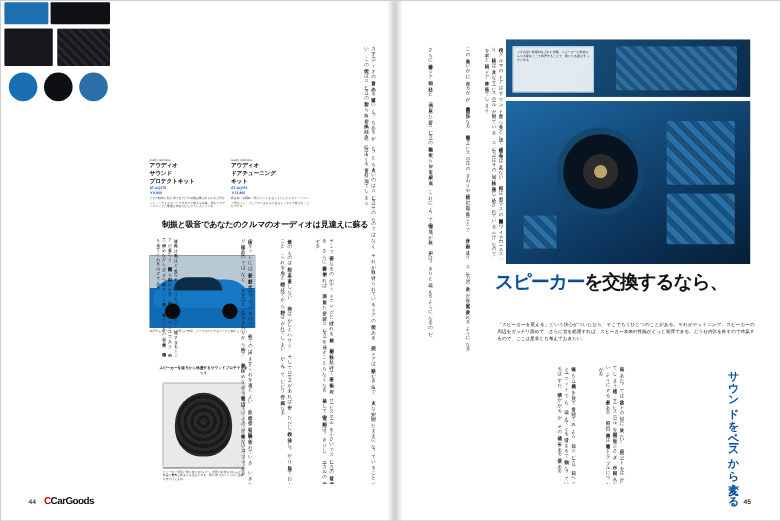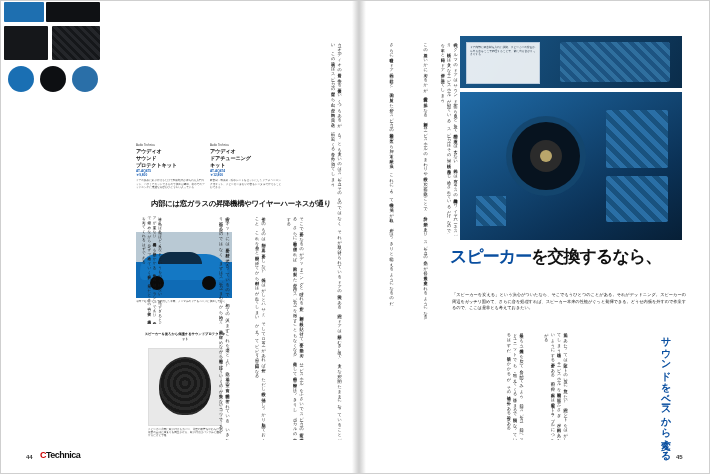--- a/index.html
+++ b/index.html
@@ -224,21 +224,21 @@
   <div class="prod" style="left:210px;top:144px;width:72px;">
     <div class="brand">Audio Technica</div>
     <div class="name">アウディオ</div>
     <div class="name">ドアチューニング</div>
     <div class="name">キット</div>
     <div class="code">AT-AQ474</div>
     <div class="code">￥12,800</div>
     <div class="desc">吸音材・制振材・防水シートをセットにしたドアチューニング用キット。スピーカーまわりの音をトータルで整えることができる</div>
   </div>
 
-  <div class="lead-box">内部には窓ガラスの昇降機構やワイヤーハーネスが通り</div>
+  <div class="lead-box">制振と吸音であなたのクルマのオーディオは見違えに蘇る</div>
 
   <div class="photo car-photo">
     <div style="position:absolute;inset:0;background:linear-gradient(180deg,#b9c9d4 0 45%,#0f6bb5 45% 100%);"></div>
     <div style="position:absolute;left:4px;top:22px;width:88px;height:26px;background:#1478c4;border-radius:20px 26px 5px 5px;"></div>
     <div style="position:absolute;left:22px;top:20px;width:44px;height:12px;background:#0d2c46;border-radius:12px 12px 0 0;"></div>
     <div style="position:absolute;left:14px;top:44px;width:14px;height:14px;background:#0a0a0a;border-radius:50%;"></div>
     <div style="position:absolute;left:66px;top:44px;width:14px;height:14px;background:#0a0a0a;border-radius:50%;"></div>
   </div>
   <div class="cap" style="left:136px;top:300px;width:96px;">今回デモカーとして使用した車両。ノーマルのドアをベースに施工していく</div>
 
@@ -289,19 +289,19 @@
   <div class="vert-head">サウンドをベースから変える</div>
 
   <div class="vtext" style="left:430px;top:40px;width:28px;height:196px;">現代のクルマのドアは サウンド面から見ると決して理想的な環境とは言えない。内部には窓ガラスの昇降機構やワイヤーハーネスが通り、鉄板には大きなサービスホールが開いている。スピーカーはその薄い鉄板に直接ねじ止めされているだけなので、音を出すと同時にドア全体が共振してしまう。</div>
   <div class="vtext" style="left:396px;top:40px;width:32px;height:400px;">この共振をいかに抑えるかが、音質改善の第一歩になる。制振材をサービスホールのまわりや鉄板の広い面に貼ることで、余計な振動が止まり、スピーカーの動きが音に素直に変換されるようになる。</div>
   <div class="vtext" style="left:366px;top:40px;width:28px;height:400px;">さらに吸音材をドア内部に仕込むと、内側で反射した音がスピーカーの振動板を裏から押し返す現象が減る。これによって中音域の濁りが取れ、声がはっきりと聴こえるようになるのだ。</div>
   <div class="vtext" style="left:528px;top:330px;width:40px;height:110px;">施工にあたっては防水シートの扱いに注意したい。純正のシートをはがしてしまう場合は、サービスホールを制振材で完全にふさぎ、水が内部に入らないようにする必要がある。雨の日の水漏れは電装系のトラブルにつながる。</div>
   <div class="vtext" style="left:452px;top:330px;width:72px;height:110px;">最後にもう一度内張りを戻して音を聴いてみよう。同じスピーカー、同じヘッドユニットでも、聴こえてくる音はまるで別物になっているはずだ。手間はかかるが、その価値は十分にある作業である。</div>
 
   <div class="folio-l">44</div>
   <div class="logo">
-    <span class="rd">C</span><span>Technica</span>
+    <span class="rd">C</span><span>CarGoods</span>
   </div>
   <div class="folio-r">45</div>
 
   <div class="gutter"></div>
   <div class="edge"></div>
 </div>
 
 </body></html>

